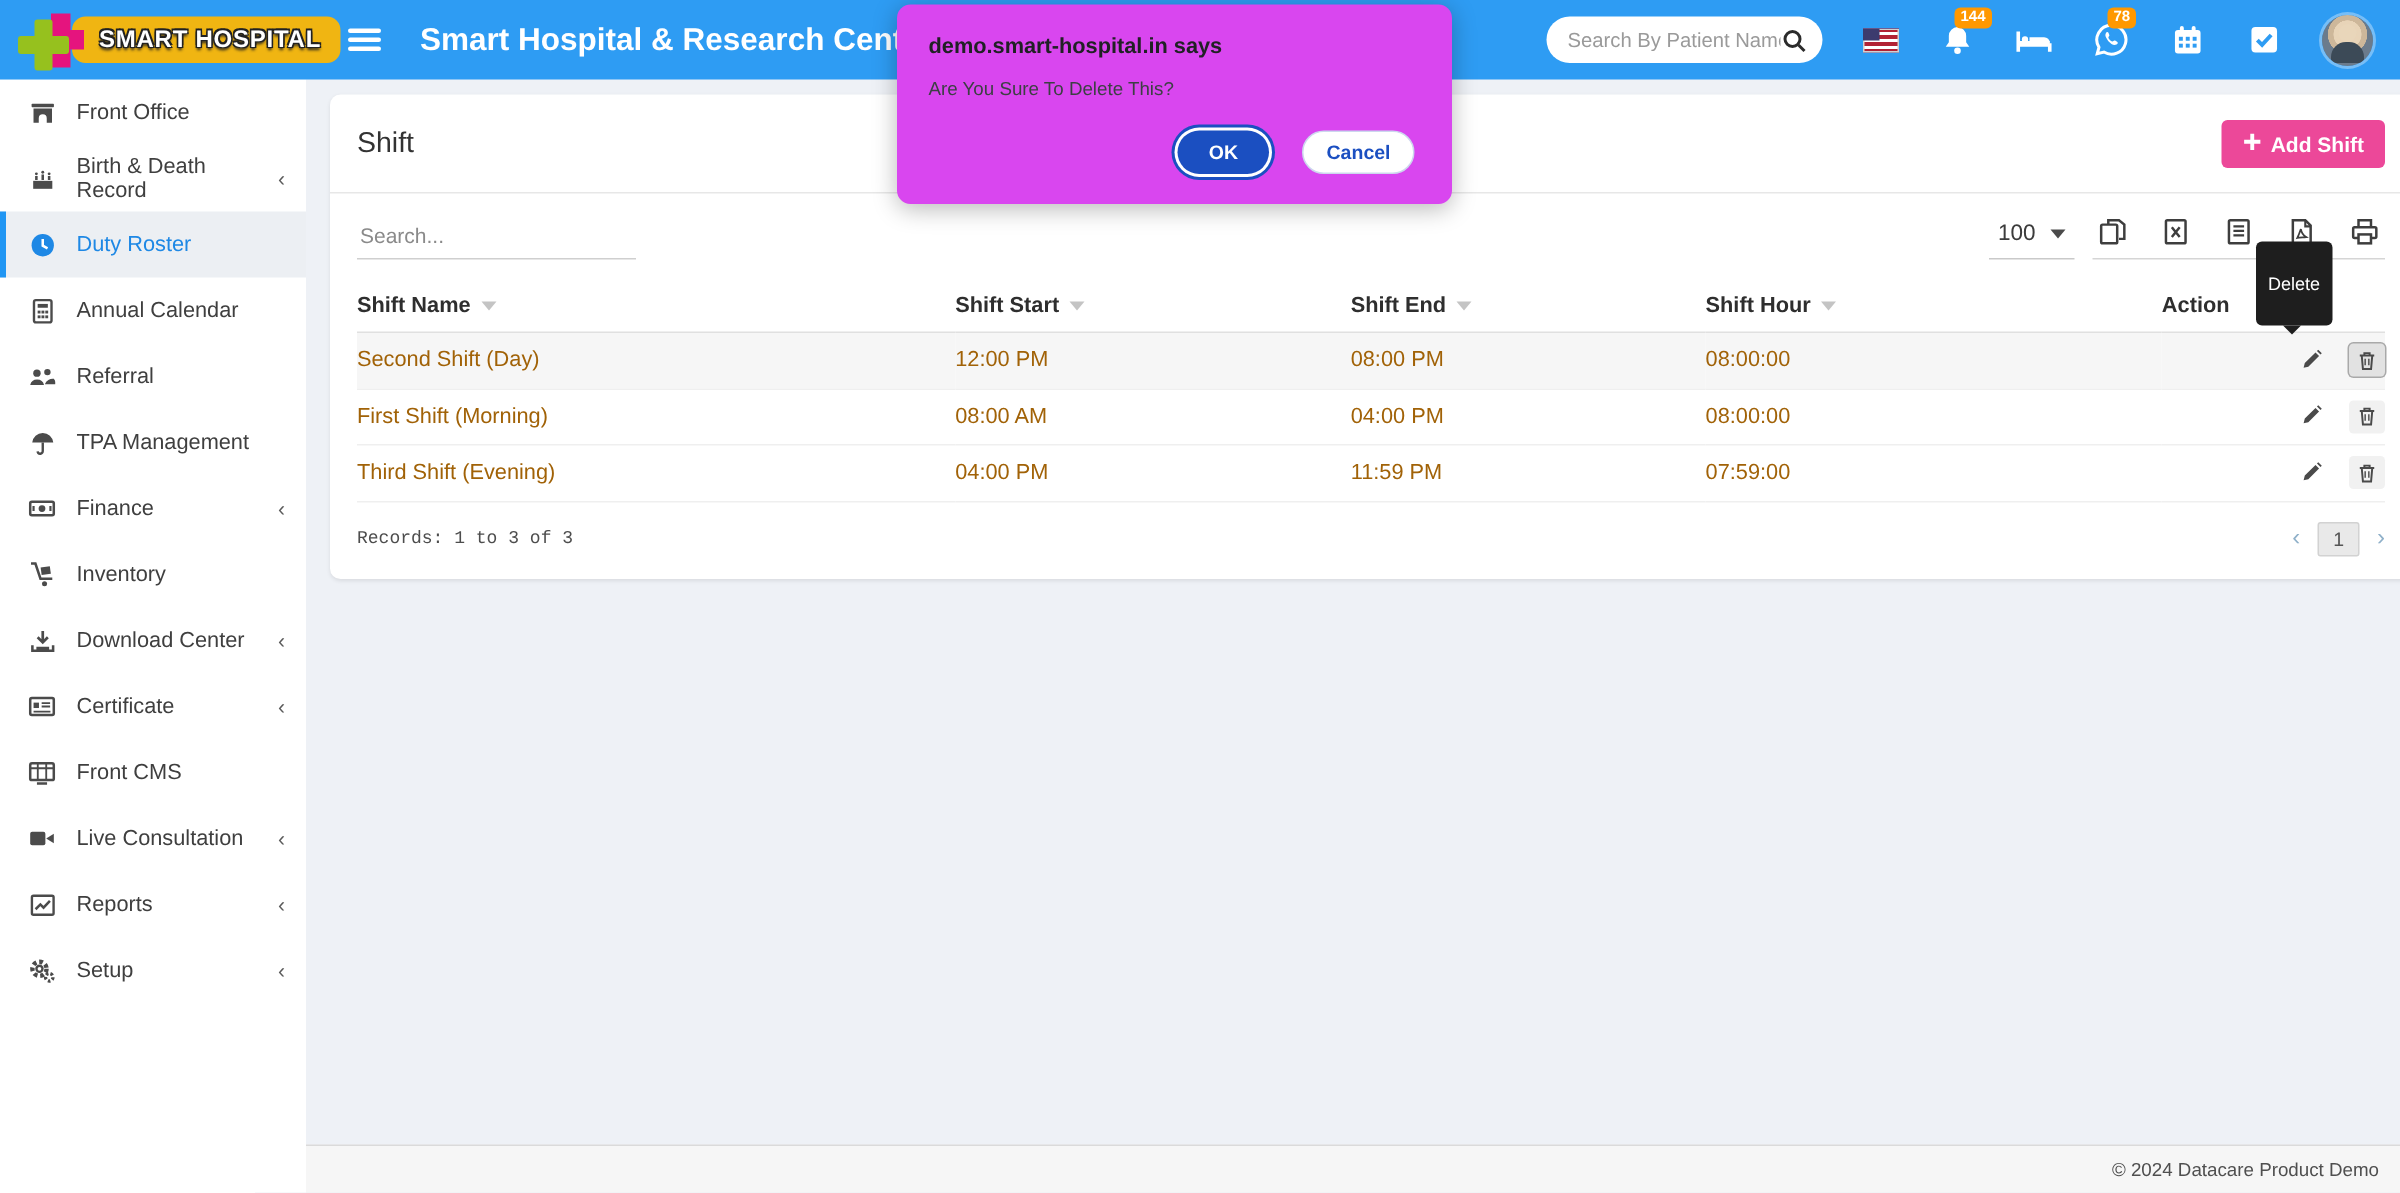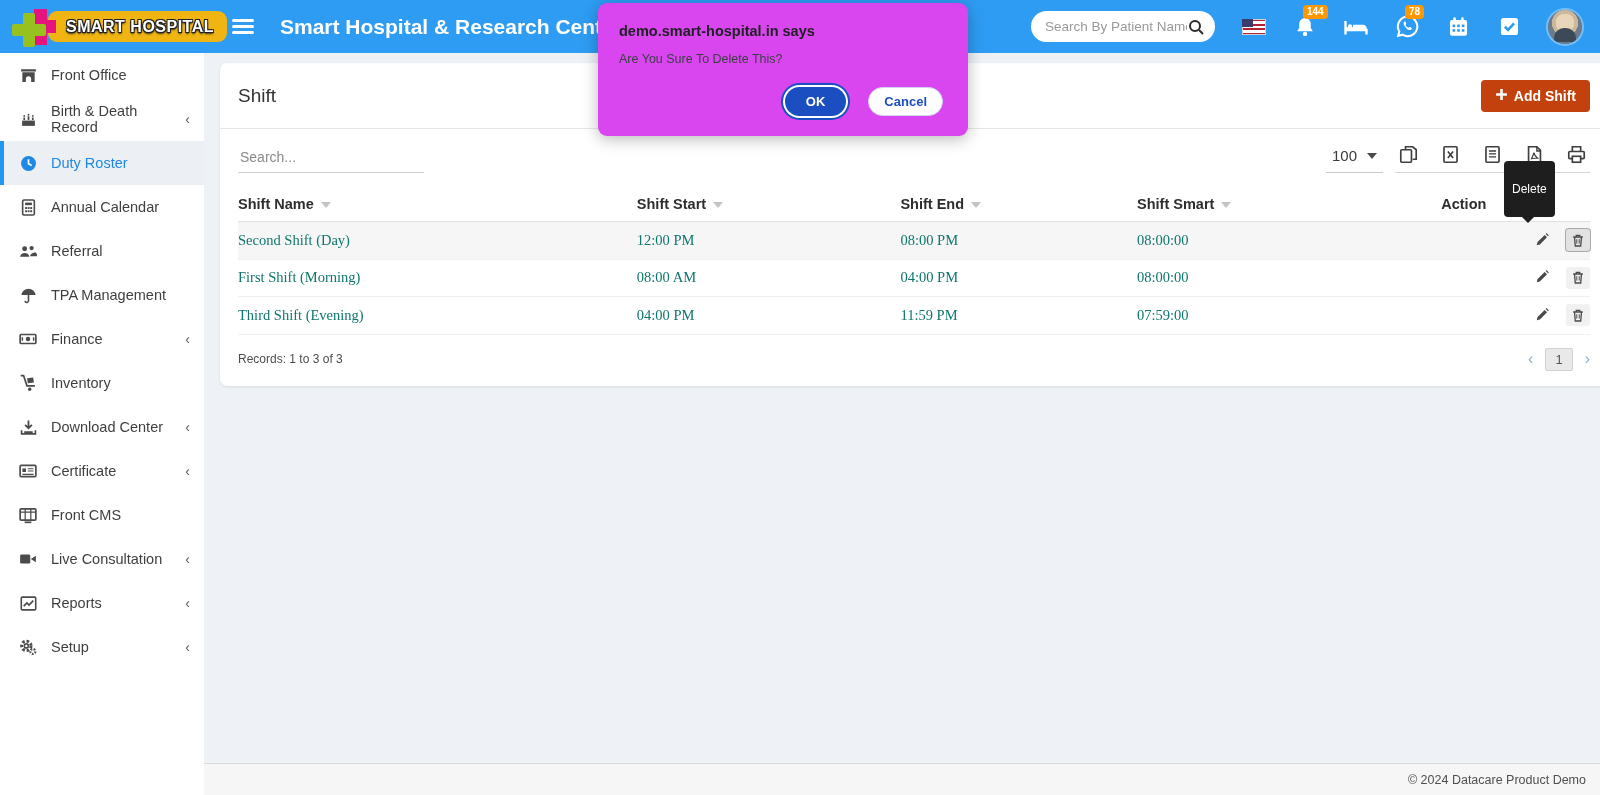--- a/index.html
+++ b/index.html
@@ -51,49 +51,49 @@
   .side-item.active { background:#eceff3; color:#1e88e5; }
   .side-item.active .sicon { color:#1e88e5; }
   .side-item.active::before { content:""; position:absolute; left:0; top:0; bottom:0; width:4px; background:#2196f3; }
 
   
   .main { position:absolute; top:53px; left:204px; width:1420px; height:710px; background:#eef1f6; }
   .card { margin:10px 16px 0 16px; background:#fff; border-radius:7px; box-shadow:0 1px 3px rgba(0,0,0,.09);
     position:relative; }
   .card-head { padding:17px 18px 16px; border-bottom:1px solid #e7e7e7; display:flex; align-items:center; }
   .page-title { font-size:19px; color:#333; }
-  .add-btn { margin-left:auto; background:#c2410c; color:#fff; border:none; border-radius:4px;
+  .add-btn { margin-left:auto; background:#ec4899; color:#fff; border:none; border-radius:4px;
     font-size:14px; font-weight:bold; padding:8px 14px; cursor:pointer; display:flex; gap:6px;
     font-family:"Liberation Sans", sans-serif; }
   .toolbar { display:flex; align-items:flex-end; padding:16px 18px 10px; }
   .tbl-search { border:none; border-bottom:1px solid #cfcfcf; outline:none; width:186px; font-size:14px;
     padding:4px 2px 7px; color:#333; font-family:"Liberation Sans", sans-serif; }
   .tbl-search::placeholder { color:#8a8a8a; }
   .toolbar-right { margin-left:auto; display:flex; align-items:flex-end; gap:12px; }
   .pagesize { display:flex; align-items:center; gap:10px; border-bottom:1px solid #c9c9c9; padding:2px 6px 8px; cursor:pointer;
     font-size:15px; color:#3c3c3c; }
   .caret-down { width:0; height:0; border-left:5px solid transparent; border-right:5px solid transparent; border-top:6px solid #4a4a4a; }
   .export-group { display:flex; gap:23px; border-bottom:1px solid #d5d5d5; padding:0 4px 8px; }
   .exicon { width:19px; height:19px; color:#3e3e3e; cursor:pointer; }
 
   table.shift { width:calc(100% - 36px); margin:4px 18px 0; border-collapse:collapse; }
   .shift th { text-align:left; font-size:14.5px; color:#2e2e2e; padding:9px 0 9px; border-bottom:1px solid #e0e0e0; }
   .shift th .sort { display:inline-block; margin-left:7px; width:0; height:0; border-left:5px solid transparent;
     border-right:5px solid transparent; border-top:6px solid #c4c4c4; vertical-align:middle; }
-  .shift td { font-size:14.5px; color:#0f766e; padding:7px 0; border-bottom:1px solid #efefef;font-family:Liberation Serif, serif; }
+  .shift td { font-size:14.5px; color:#a16207; padding:7px 0; border-bottom:1px solid #efefef; }
   .shift tr.hl td { background:#f6f6f6; }
   .col-name{width:29.5%} .col-start{width:19.5%} .col-end{width:17.5%} .col-hour{width:22.5%}
   .col-action{width:11%; text-align:right; padding-right:2px;}
   .act-cell { text-align:right; white-space:nowrap; }
   .act-btn { display:inline-flex; align-items:center; justify-content:center; width:24px; height:22px;
     border:none; background:transparent; color:#4a4a4a; cursor:pointer; margin-left:8px; border-radius:3px; }
   .act-btn.trash { background:#f1f1f1; }
   .act-btn.trash.pressed { background:#e2e2e2; box-shadow:0 0 0 1px #a9a9a9; }
   .records-row { display:flex; align-items:center; padding:13px 18px 15px; }
-  .records-text { font-size:12px; color:#4d4d4d; }
+  .records-text { font-size:12px; color:#4d4d4d;font-family:Liberation Mono, monospace; }
   .pager { margin-left:auto; display:flex; align-items:center; gap:12px; }
   .pager .pchev { color:#8fb0c9; font-size:16px; cursor:pointer; line-height:1; }
   .page-box { background:#e9e9e9; border:1px solid #d2d2d2; color:#555; font-size:13px; padding:3px 9px; border-radius:2px; cursor:pointer; }
 
   
   .tooltip { position:absolute; left:1504px; top:161px; background:#1e1e1e; color:#fff; font-size:12px;
     padding:21px 8px; border-radius:4px; z-index:30; }
   .tooltip::after { content:""; position:absolute; left:18px; bottom:-6px; width:0; height:0;
     border-left:6px solid transparent; border-right:6px solid transparent; border-top:6px solid #1e1e1e; }
 
@@ -419,21 +419,21 @@
         </div>
       </div>
     </div>
 
     <table class="shift">
       <thead>
         <tr>
           <th class="col-name"><span>Shift Name</span><span class="sort"></span></th>
           <th class="col-start"><span>Shift Start</span><span class="sort"></span></th>
           <th class="col-end"><span>Shift End</span><span class="sort"></span></th>
-          <th class="col-hour"><span>Shift Smart</span><span class="sort"></span></th>
+          <th class="col-hour"><span>Shift Hour</span><span class="sort"></span></th>
           <th class="col-action"><span>Action</span></th>
         </tr>
       </thead>
       <tbody>
         <tr class="hl">
           <td>Second Shift (Day)</td>
           <td>12:00 PM</td>
           <td>08:00 PM</td>
           <td>08:00:00</td>
           <td class="act-cell">

